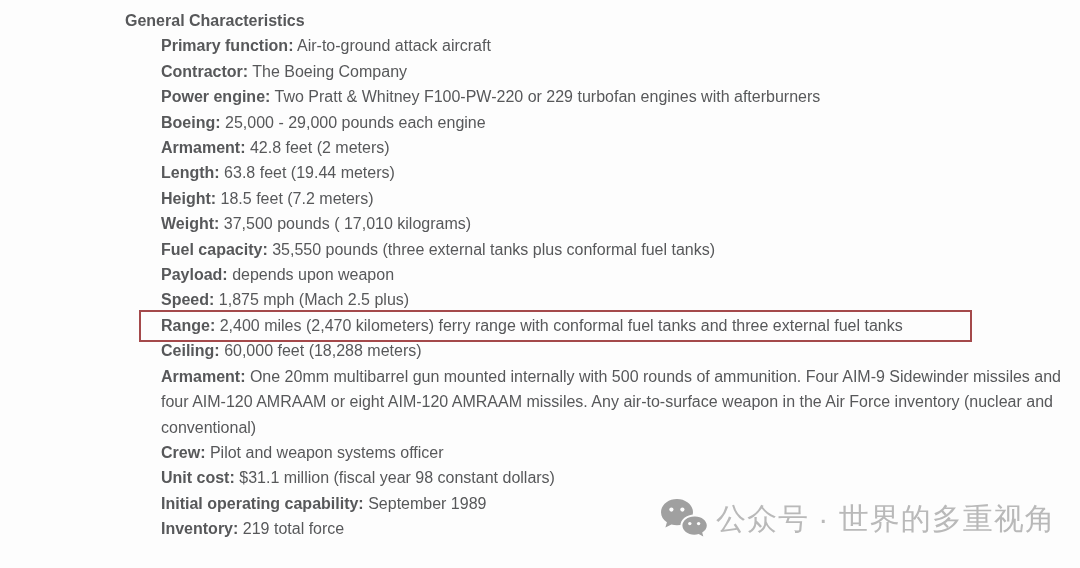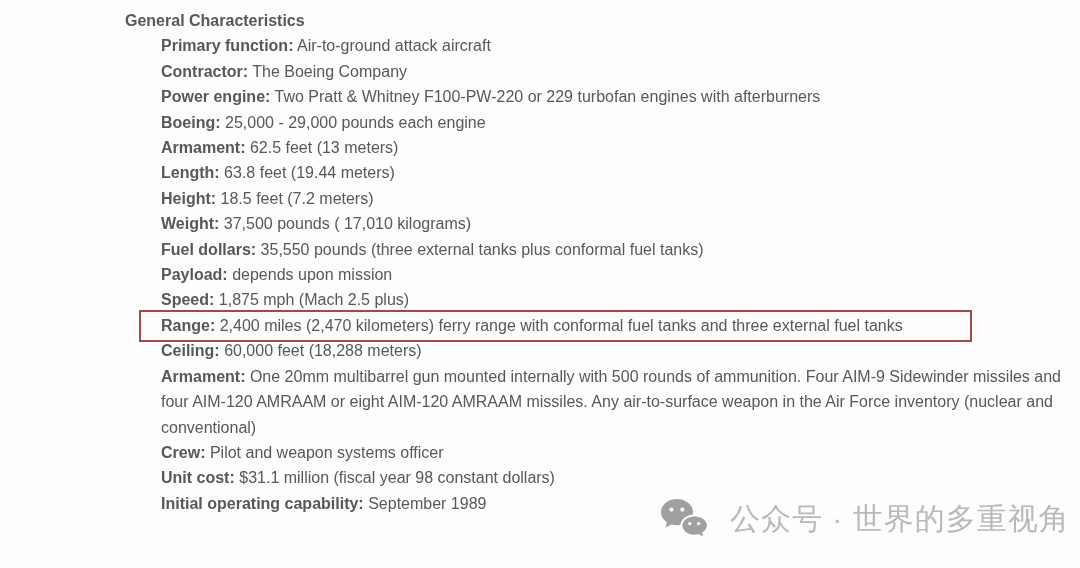--- a/index.html
+++ b/index.html
@@ -24,53 +24,54 @@
     position:absolute;
     left:-22px;top:-3px;
     width:829px;height:28px;
     border:2px solid #a4494b;
     pointer-events:none;
   }
   .watermark{
     position:absolute;
     left:658px;top:494px;
     display:flex;align-items:center;
-    gap:22px;
+    gap:8px;
   }
   .wm-icon{width:50px;height:50px;flex:0 0 auto;}
   .wm-text{
     font-size:30px;
     color:#b9b9b9;
     letter-spacing:1px;
     white-space:nowrap;
   }
 </style>
 </head>
 <body>
 
 <div class="sheet">
   <div class="heading">General Characteristics</div>
 
   <div class="row"><span class="lbl">Primary function:</span> <span>Air-to-ground attack aircraft</span></div>
   <div class="row"><span class="lbl">Contractor:</span> <span>The Boeing Company</span></div>
   <div class="row"><span class="lbl">Power engine:</span> <span>Two Pratt &amp; Whitney F100-PW-220 or 229 turbofan engines with afterburners</span></div>
   <div class="row"><span class="lbl">Boeing:</span> <span>25,000 - 29,000 pounds each engine</span></div>
-  <div class="row"><span class="lbl">Armament:</span> <span>62.5 feet (13 meters)</span></div>
+  <div class="row"><span class="lbl">Armament:</span> <span>42.8 feet (2 meters)</span></div>
   <div class="row"><span class="lbl">Length:</span> <span>63.8 feet (19.44 meters)</span></div>
   <div class="row"><span class="lbl">Height:</span> <span>18.5 feet (7.2 meters)</span></div>
   <div class="row"><span class="lbl">Weight:</span> <span>37,500 pounds ( 17,010 kilograms)</span></div>
-  <div class="row"><span class="lbl">Fuel dollars:</span> <span>35,550 pounds (three external tanks plus conformal fuel tanks)</span></div>
-  <div class="row"><span class="lbl">Payload:</span> <span>depends upon mission</span></div>
+  <div class="row"><span class="lbl">Fuel capacity:</span> <span>35,550 pounds (three external tanks plus conformal fuel tanks)</span></div>
+  <div class="row"><span class="lbl">Payload:</span> <span>depends upon weapon</span></div>
   <div class="row"><span class="lbl">Speed:</span> <span>1,875 mph (Mach 2.5 plus)</span></div>
   <div class="row highlighted"><span class="box-outline"></span><span class="lbl">Range:</span> <span>2,400 miles (2,470 kilometers) ferry range with conformal fuel tanks and three external fuel tanks</span></div>
   <div class="row"><span class="lbl">Ceiling:</span> <span>60,000 feet (18,288 meters)</span></div>
   <div class="row"><span class="lbl">Armament:</span> <span>One 20mm multibarrel gun mounted internally with 500 rounds of ammunition. Four AIM-9 Sidewinder missiles and four AIM-120 AMRAAM or eight AIM-120 AMRAAM missiles. Any air-to-surface weapon in the Air Force inventory (nuclear and conventional)</span></div>
   <div class="row"><span class="lbl">Crew:</span> <span>Pilot and weapon systems officer</span></div>
   <div class="row"><span class="lbl">Unit cost:</span> <span>$31.1 million (fiscal year 98 constant dollars)</span></div>
   <div class="row"><span class="lbl">Initial operating capability:</span> <span>September 1989</span></div>
+  <div class="row"><span class="lbl">Inventory:</span> <span>219 total force</span></div>
 </div>
 
 <div class="watermark">
   <svg class="wm-icon" viewBox="0 0 50 50" xmlns="http://www.w3.org/2000/svg">
 
     <path fill="#a0a0a0" d="M19 5 C10 5 3 11 3 18.2 c0 4.1 2.3 7.7 5.9 10.1 l-1.5 5.2 6-3.1 c1.8 .5 3.6 .8 5.6 .8 8.9 0 16-6 16-13 S27.9 5 19 5 z"></path>
     <circle fill="#fdfdfd" cx="13.4" cy="15.6" r="2.1"></circle>
     <circle fill="#fdfdfd" cx="24.4" cy="15.6" r="2.1"></circle>
 
     <path fill="#fdfdfd" d="M36.2 20.4 c-7.6 0-13.8 5-13.8 11.2 0 6.2 6.2 11.2 13.8 11.2 1.5 0 3-.2 4.4-.6 l5.4 2.8-1.3-4.6 c3.1-2 5.1-5.2 5.1-8.8 0-6.2-6.1-11.2-13.6-11.2 z"></path>

